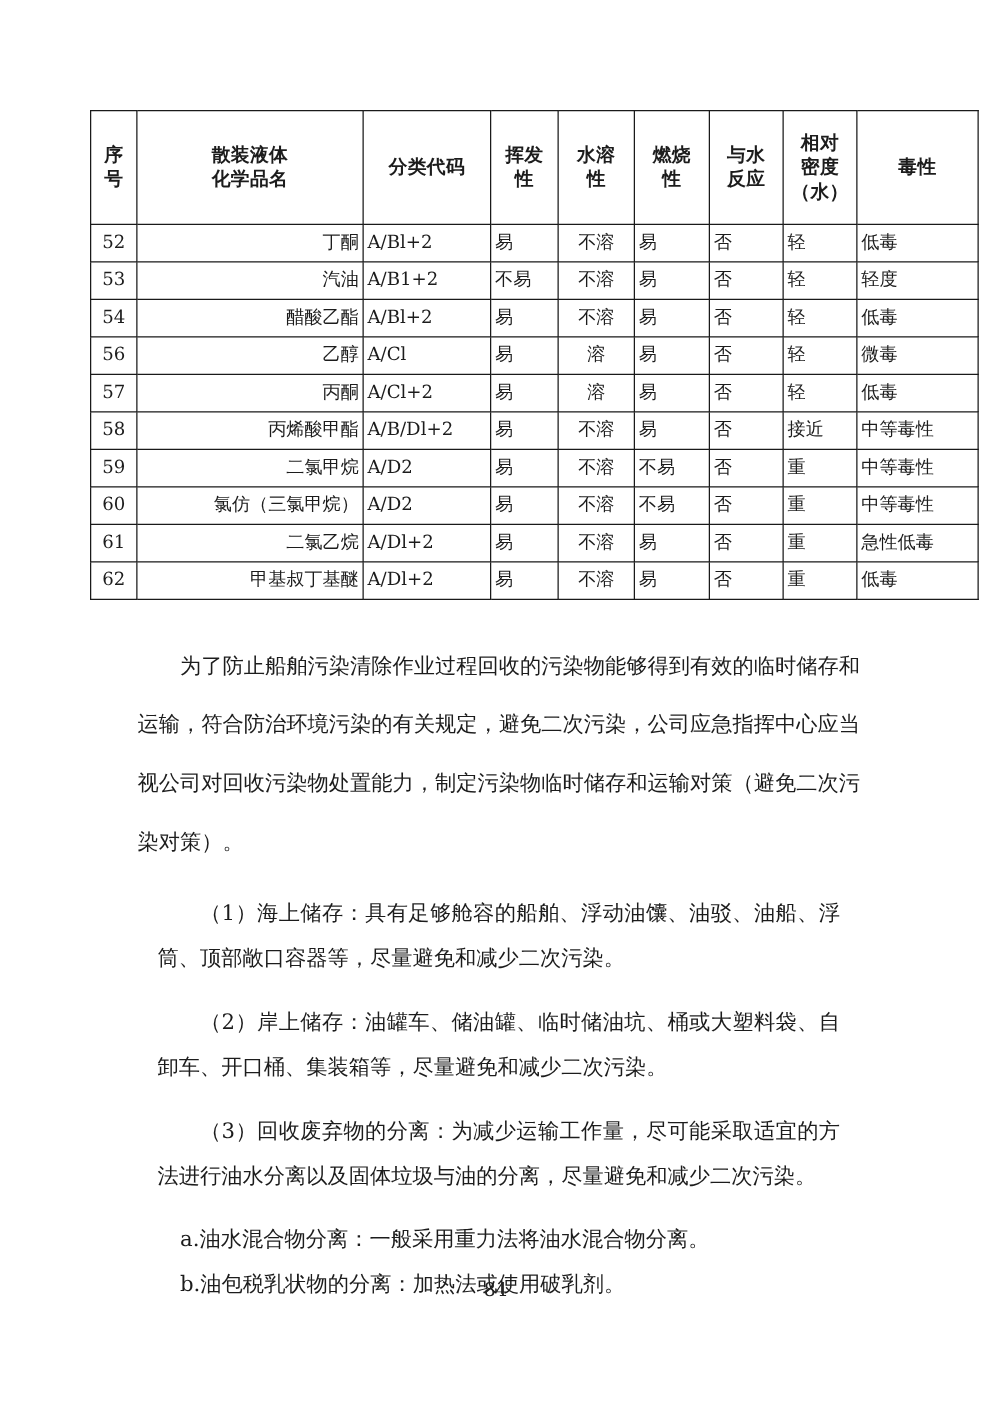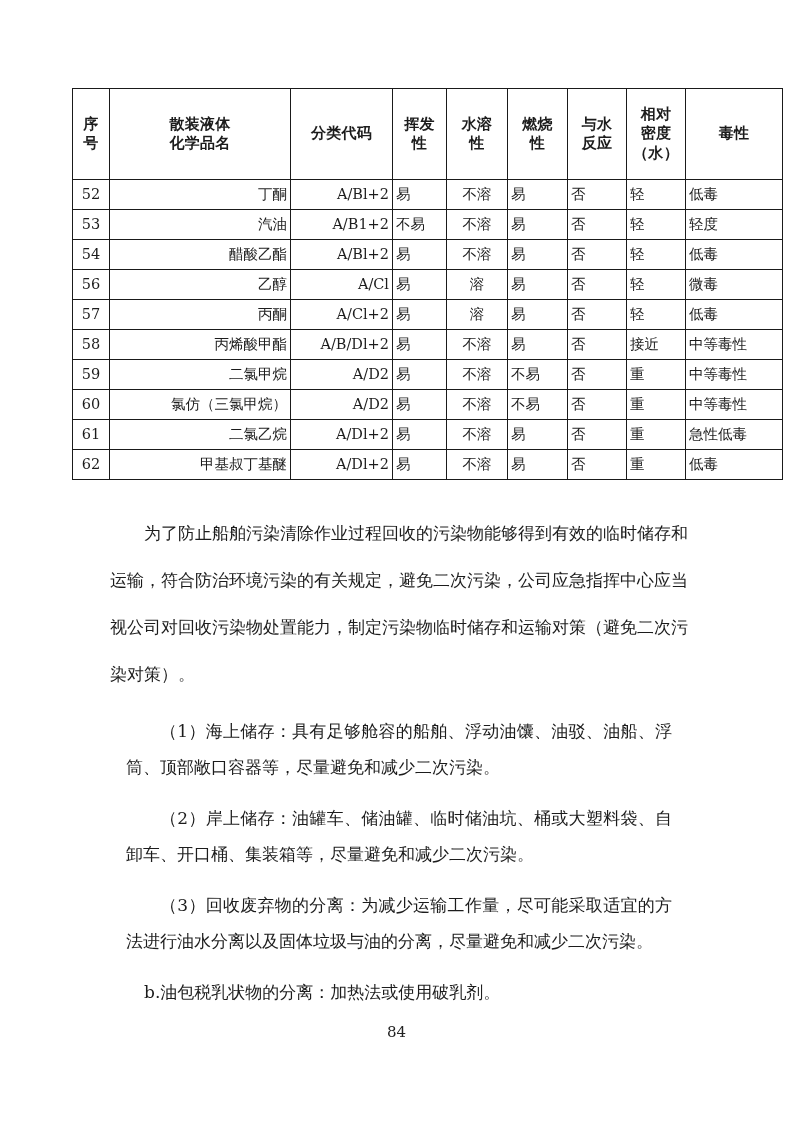--- a/index.html
+++ b/index.html
@@ -54,21 +54,21 @@
     height: 88px;
     font-size: 15px;
     line-height: 1.3;
     letter-spacing: 0.3px;
   }
   table.chem-table tbody td {
     height: 27px;
   }
   .c-idx  { width: 30px;  text-align: center; }
   .c-name { width: 174px; text-align: right; padding-left: 6px; }
-  .c-code { width: 95px;  text-align: right; }
+  .c-code { width: 95px;  text-align: left; }
   .c-vol  { width: 47px;  text-align: left; padding-left: 6px; }
   .c-sol  { width: 54px;  text-align: center; padding-left: 6px; }
   .c-bur  { width: 53px;  text-align: left; padding-left: 6px; }
   .c-wat  { width: 52px;  text-align: left; padding-left: 6px; }
   .c-den  { width: 52px;  text-align: left; padding-left: 6px; }
   .c-tox  { width: 90px;  text-align: left; padding-left: 6px; }
 
   .hdr-idx  { width: 30px; }
   .hdr-name { width: 174px; }
   .hdr-code { width: 95px; margin-left: 32px; }
@@ -295,18 +295,19 @@
           </tr>
         </tbody>
     </table>
   </div>
 
   <div class="content">
     <p class="body-par">为了防止船舶污染清除作业过程回收的污染物能够得到有效的临时储存和运输，符合防治环境污染的有关规定，避免二次污染，公司应急指挥中心应当视公司对回收污染物处置能力，制定污染物临时储存和运输对策（避免二次污染对策）。</p>
     <p class="list-par">（1）海上储存：具有足够舱容的船舶、浮动油馕、油驳、油船、浮筒、顶部敞口容器等，尽量避免和减少二次污染。</p>
     <p class="list-par">（2）岸上储存：油罐车、储油罐、临时储油坑、桶或大塑料袋、自卸车、开口桶、集装箱等，尽量避免和减少二次污染。</p>
     <p class="list-par">（3）回收废弃物的分离：为减少运输工作量，尽可能采取适宜的方法进行油水分离以及固体垃圾与油的分离，尽量避免和减少二次污染。</p>
+    <p class="sub-par">a.油水混合物分离：一般采用重力法将油水混合物分离。</p>
     <p class="sub-par">b.油包税乳状物的分离：加热法或使用破乳剂。</p>
   </div>
 
   <div class="page-number">84</div>
 
 </div>
 
 </body></html>

